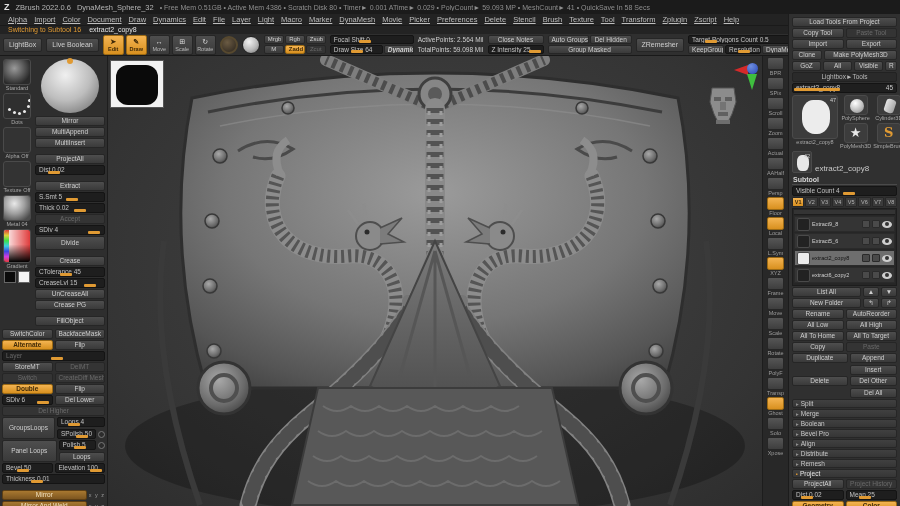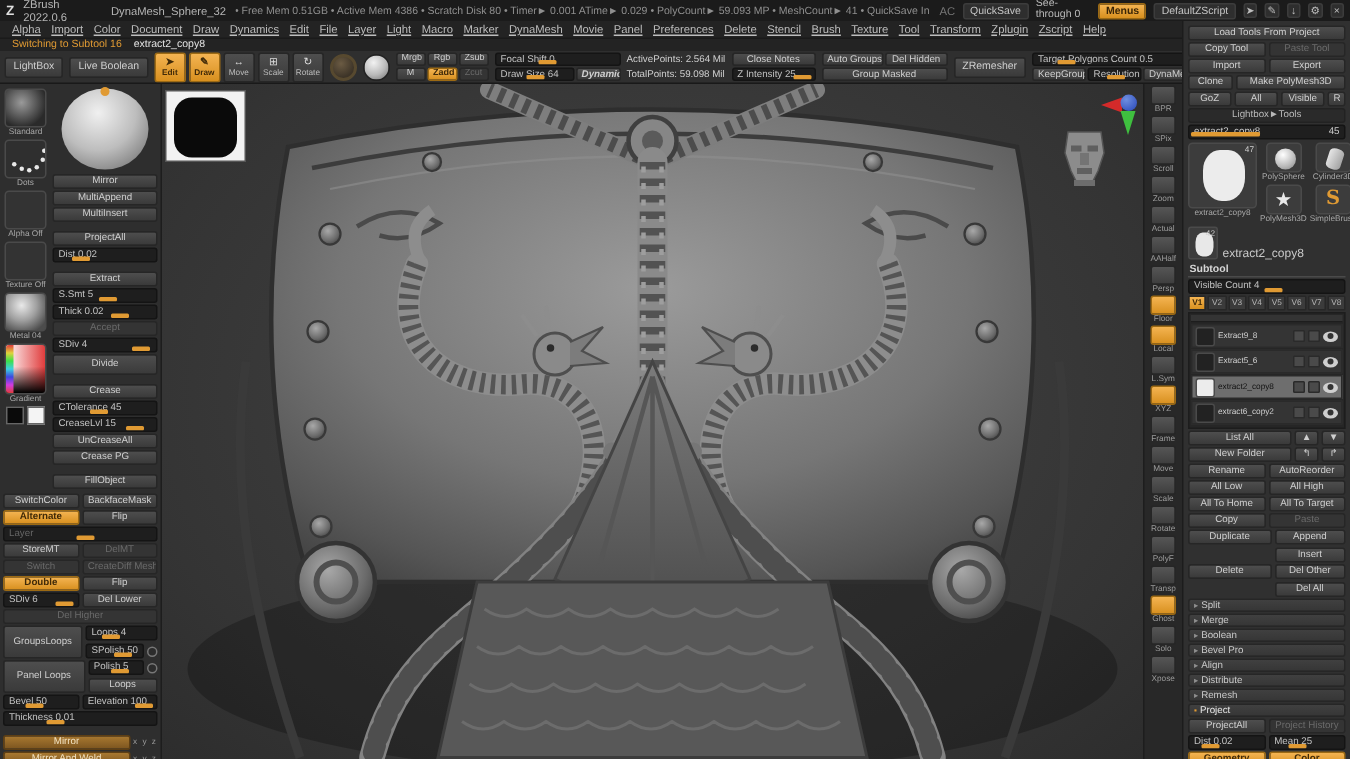--- a/index.html
+++ b/index.html
@@ -183,51 +183,39 @@
   .divider-handle{ position:absolute; left:786px; top:56px; width:2px; height:450px; background:#1a1a1a;}
 </style>
 </head>
 <body>
 
 <div class="titlebar">
   <span class="zlogo">Z</span>
   <span>ZBrush 2022.0.6</span>
   <span>DynaMesh_Sphere_32</span>
   <span class="tb-stats">• Free Mem 0.51GB  • Active Mem 4386  • Scratch Disk 80  • Timer► 0.001 ATime► 0.029  • PolyCount► 59.093 MP  • MeshCount► 41  • QuickSave In 58 Secs</span>
-  <div class="tb-right">
-    <span style="color:#777;">AC</span>
-    <span class="tb-btn">QuickSave</span>
-    <span class="tb-see">See-through 0</span>
-    <span class="tb-btn on">Menus</span>
-    <span class="tb-btn">DefaultZScript</span>
-    <span class="tb-ico">➤</span>
-    <span class="tb-ico">✎</span>
-    <span class="tb-ico">↓</span>
-    <span class="tb-ico">⚙</span>
-    <span class="tb-ico">×</span>
-  </div>
 </div>
 
 <div class="menubar">
 
 <span class="menu-item">Alpha</span>
     <span class="menu-item">Import</span>
     <span class="menu-item">Color</span>
     <span class="menu-item">Document</span>
     <span class="menu-item">Draw</span>
     <span class="menu-item">Dynamics</span>
     <span class="menu-item">Edit</span>
     <span class="menu-item">File</span>
     <span class="menu-item">Layer</span>
     <span class="menu-item">Light</span>
     <span class="menu-item">Macro</span>
     <span class="menu-item">Marker</span>
     <span class="menu-item">DynaMesh</span>
     <span class="menu-item">Movie</span>
-    <span class="menu-item">Panel</span>
+    <span class="menu-item">Picker</span>
     <span class="menu-item">Preferences</span>
     <span class="menu-item">Delete</span>
     <span class="menu-item">Stencil</span>
     <span class="menu-item">Brush</span>
     <span class="menu-item">Texture</span>
     <span class="menu-item">Tool</span>
     <span class="menu-item">Transform</span>
     <span class="menu-item">Zplugin</span>
     <span class="menu-item">Zscript</span>
     <span class="menu-item">Help</span>

